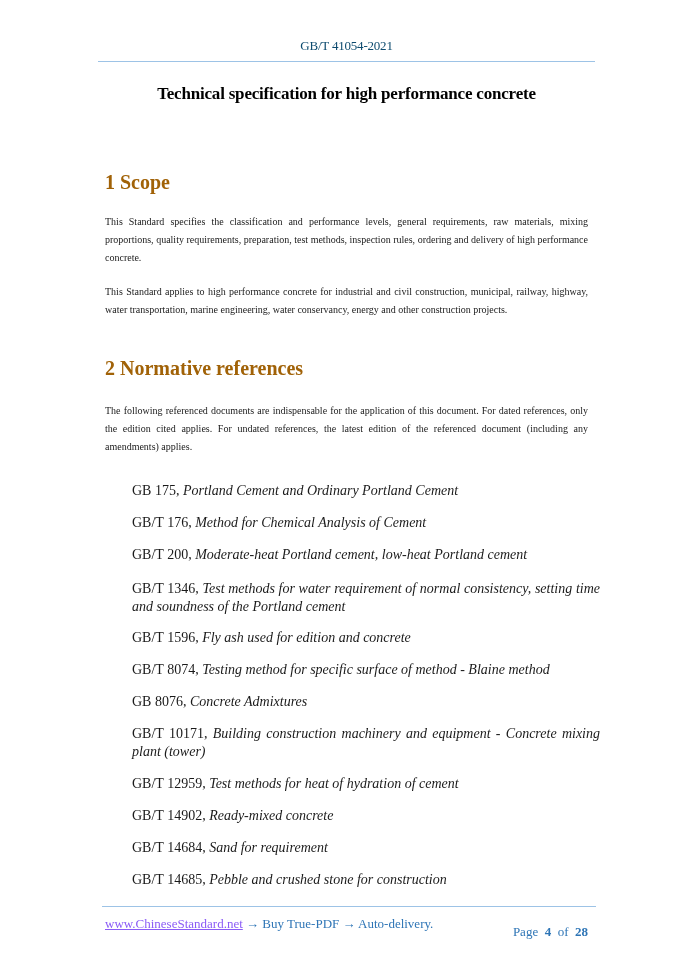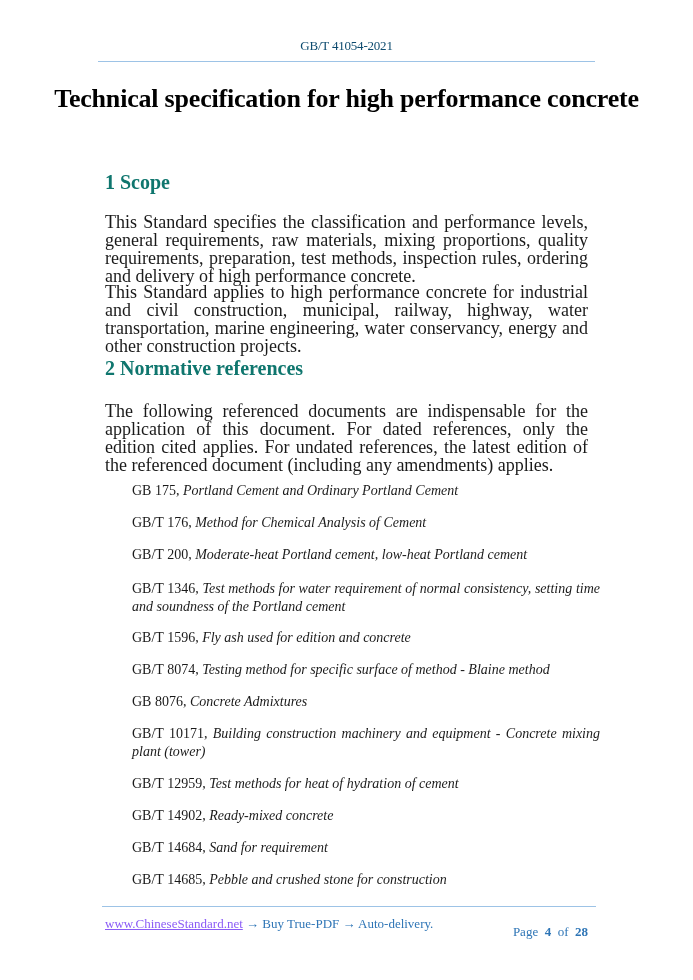--- a/index.html
+++ b/index.html
@@ -32,47 +32,47 @@
       top: 61px;
       height: 0;
       border-top: 1px solid #9dc3e6;
     }
     .doc-title {
       position: absolute;
       left: 0;
       width: 693px;
       top: 84px;
       text-align: center;
-      font-size: 26px;
+      font-size: 17px;
       font-weight: bold;
       color: #000;
       letter-spacing: -0.2px;
       margin: 0;
     }
     .content {
       position: absolute;
       left: 105px;
       width: 483px;
       top: 0;
     }
     h2.section-heading {
       position: absolute;
       left: 0;
       margin: 0;
       font-size: 20px;
       font-weight: bold;
-      color: #0f766e;
+      color: #a16207;
       white-space: nowrap;
     }
     p.body {
       position: absolute;
       left: 0;
       width: 483px;
       margin: 0;
-      font-size: 18px;
+      font-size: 10px;
       line-height: 18px;
       text-align: justify;
       text-align-last: left;
     }
     p.ref {
       position: absolute;
       left: 15px;
       width: 468px;
       margin: 12px;
       font-size: 14px;

